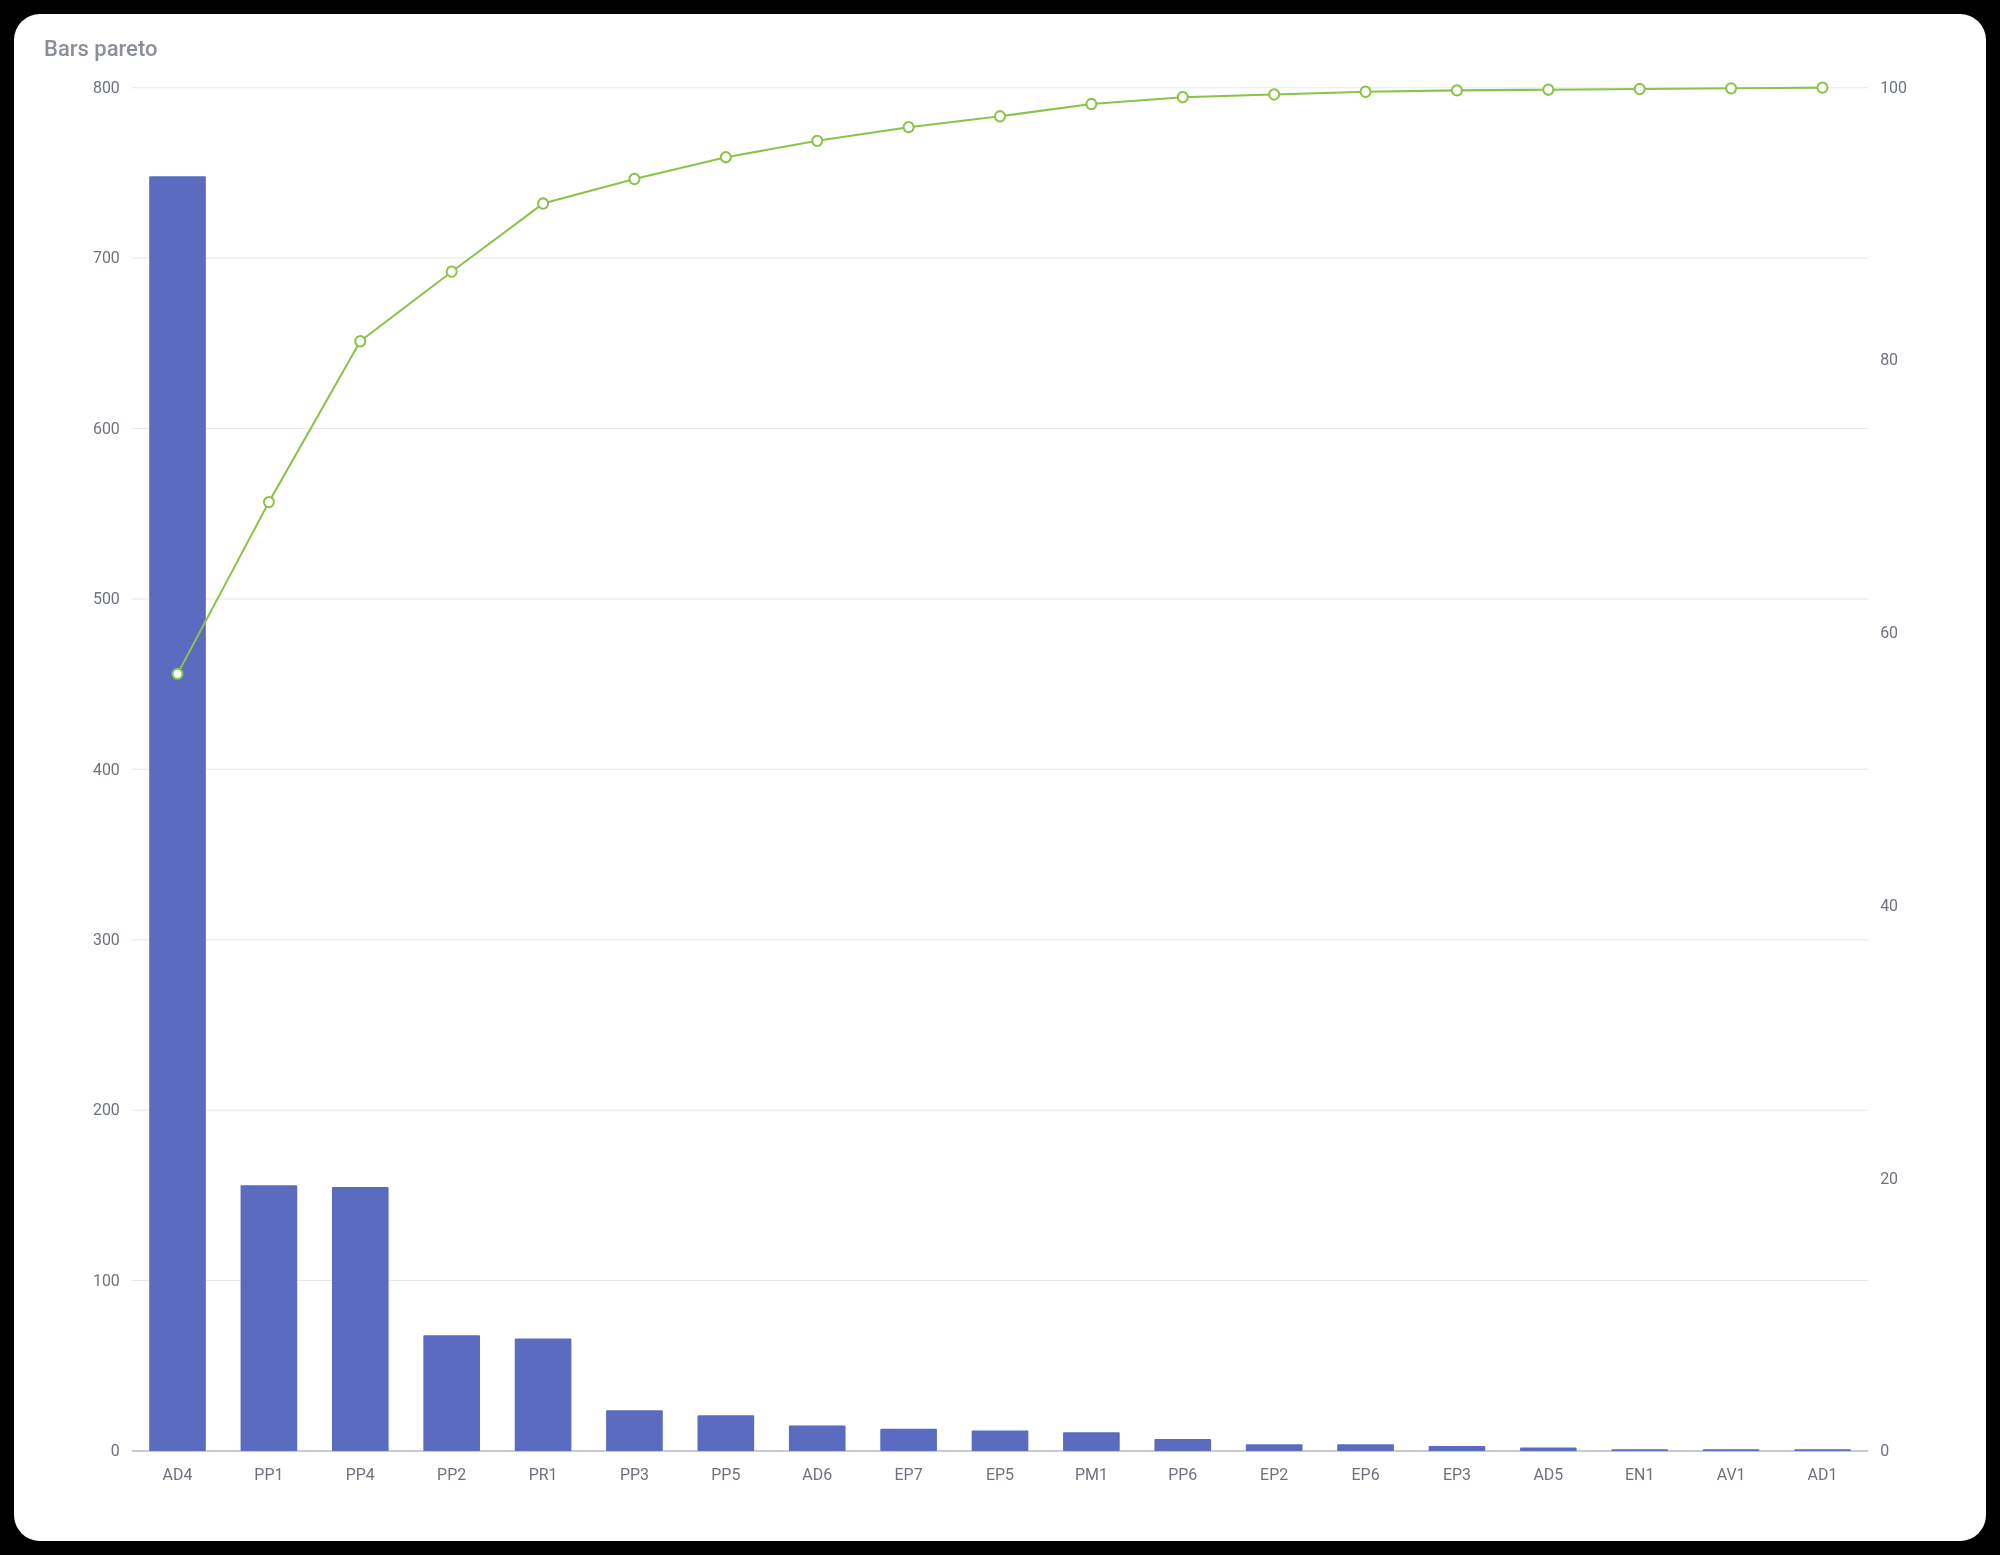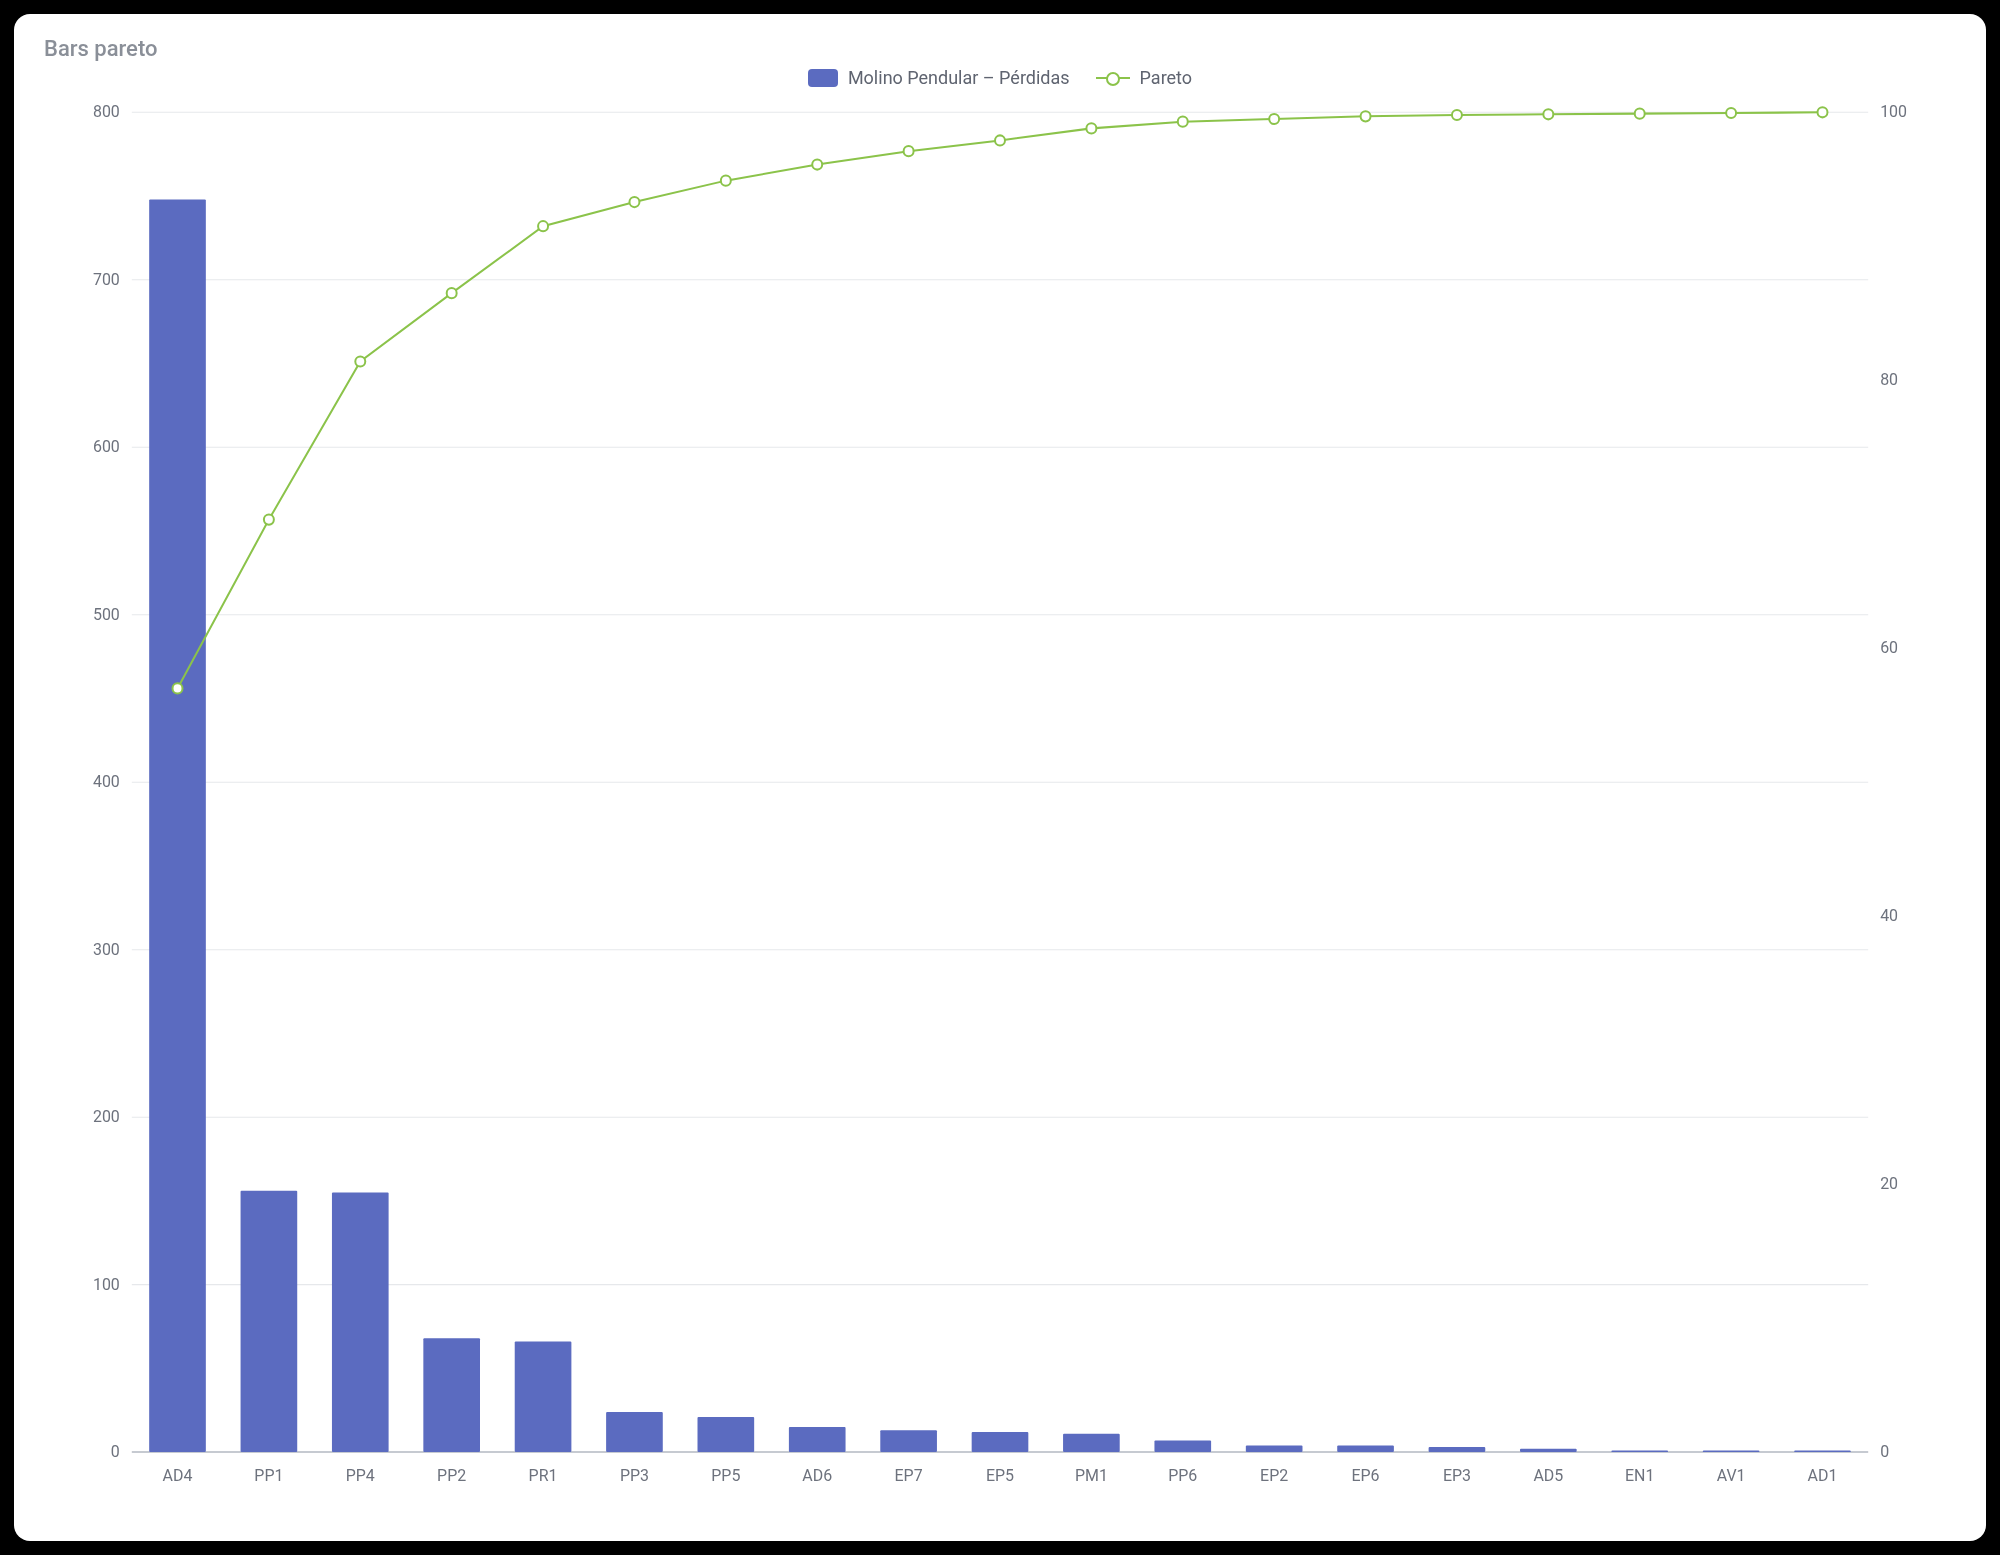--- a/index.html
+++ b/index.html
@@ -5,21 +5,21 @@
   html, body {
     margin: 0;
     padding: 0;
     background: #000;
     font-family: -apple-system, BlinkMacSystemFont, "Segoe UI", Roboto, Helvetica, Arial, sans-serif;
   }
   .card {
     position: absolute;
     inset: 14px;
     background: #fff;
-    border-radius: 16px;
+    border-radius: 26px;
     box-shadow: 0 6px 24px rgba(0,0,0,.35);
     padding: 22px 28px 28px 28px;
     box-sizing: border-box;
     display: flex;
     flex-direction: column;
   }
   .title {
     font-size: 22px;
     color: #8a8f98;
     font-weight: 500;
@@ -54,30 +54,20 @@
   .bar { fill: #5b6bc0; }
   .pareto-line { fill: none; stroke: #8bc34a; stroke-width: 2; }
   .pareto-dot { fill: #fff; stroke: #8bc34a; stroke-width: 2; }
 </style>
 </head>
 <body>
 
 <div class="card">
   <div class="title">Bars pareto</div>
 
-  <div class="legend">
-    <span class="legend-item">
-      <span class="swatch-bar"></span>
-      <span>Molino Pendular – Pérdidas</span>
-    </span>
-    <span class="legend-item">
-      <span class="swatch-line"></span>
-      <span>Pareto</span>
-    </span>
-  </div>
 
   <div class="chart-wrap">
     <svg id="chart" viewBox="0 0 1920 1400" preserveAspectRatio="none">
         <g class="grid">
           <line x1="90" x2="1830" y1="1340" y2="1340"></line>
           <line x1="90" x2="1830" y1="1175" y2="1175"></line>
           <line x1="90" x2="1830" y1="1010" y2="1010"></line>
           <line x1="90" x2="1830" y1="845" y2="845"></line>
           <line x1="90" x2="1830" y1="680" y2="680"></line>
           <line x1="90" x2="1830" y1="515" y2="515"></line>

